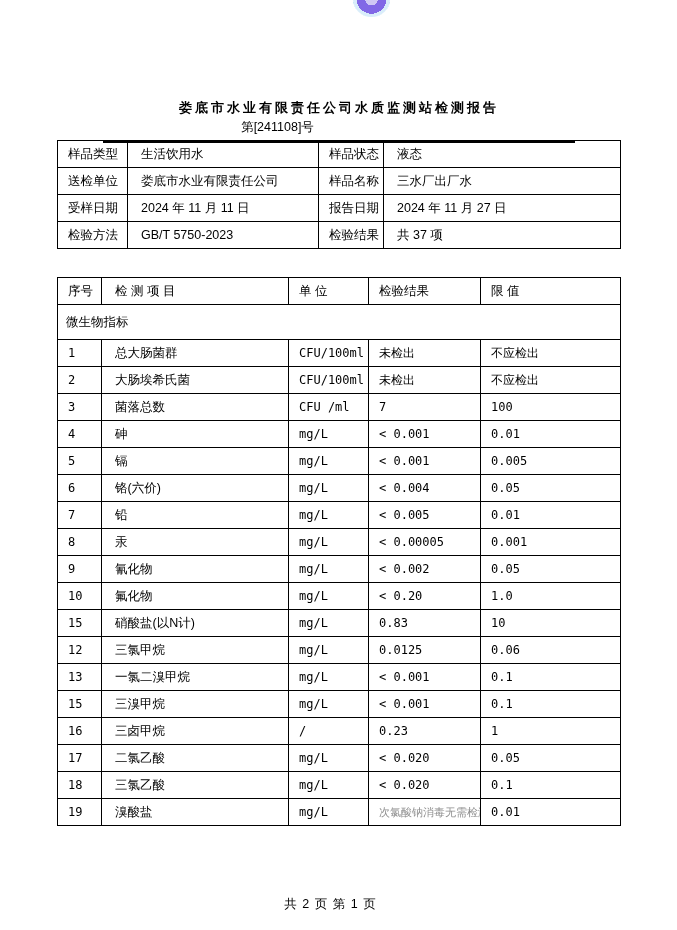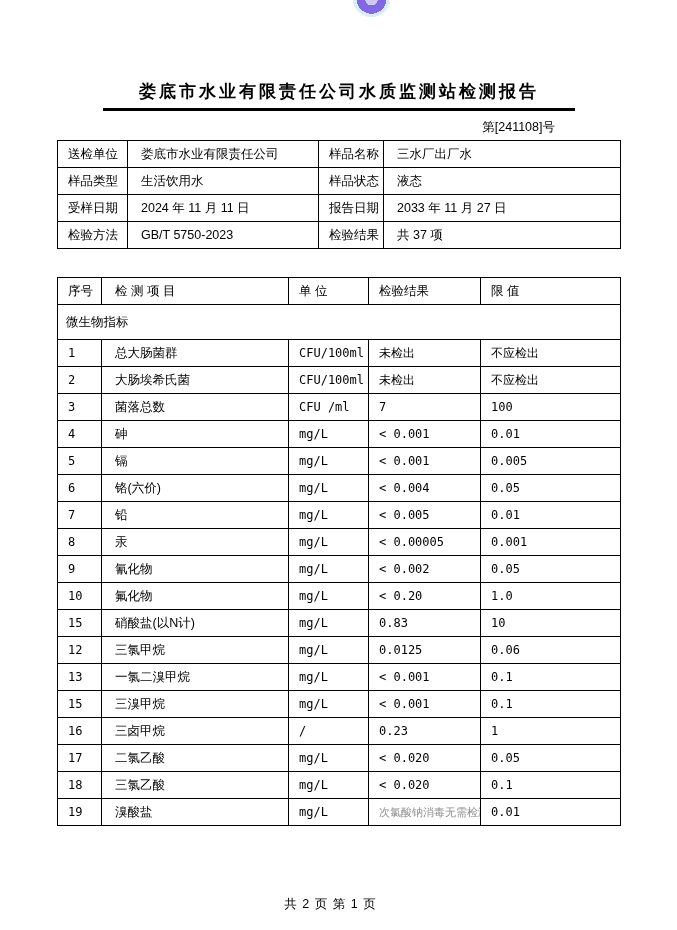--- a/index.html
+++ b/index.html
@@ -27,32 +27,32 @@
   }
 
   .title-wrap {
     position: absolute;
     top: 82px; left: 103px; width: 472px;
     text-align: center;
     border-bottom: 3px solid #000;
     padding-bottom: 6px;
   }
   .title {
-    margin: 0;
-    font-size: 17px;
+    margin: 16px;
+    font-size: 13px;
     line-height: 20px;
     font-weight: bold;
     letter-spacing: 3px;
     white-space: nowrap;
   }
 
   .report-no {
     position: absolute;
     top: 119px; left: 0; width: 555px;
-    text-align: right;
+    text-align: center;
     font-size: 12.5px;
   }
 
   table {
     border-collapse: collapse;
     table-layout: fixed;
     position: absolute;
     left: 57px;
     width: 563px;
     font-size: 12.5px;
@@ -106,39 +106,39 @@
 
 <table class="info-table">
   <colgroup>
       <col style="width:70px">
       <col style="width:191px">
       <col style="width:65px">
       <col style="width:237px">
     </colgroup>
   <tbody id="info-body">
   <tr>
+    <td class="lbl">样品类型</td>
+    <td class="val">生活饮用水</td>
+    <td class="lbl">样品状态</td>
+    <td class="val">液态</td>
+  </tr>
+
+  <tr>
     <td class="lbl">送检单位</td>
     <td class="val">娄底市水业有限责任公司</td>
     <td class="lbl">样品名称</td>
     <td class="val">三水厂出厂水</td>
   </tr>
 
-  <tr>
-    <td class="lbl">样品类型</td>
-    <td class="val">生活饮用水</td>
-    <td class="lbl">样品状态</td>
-    <td class="val">液态</td>
-  </tr>
-
 
   <tr>
     <td class="lbl">受样日期</td>
     <td class="val">2024 年 11 月 11 日</td>
     <td class="lbl">报告日期</td>
-    <td class="val">2033 年 11 月 27 日</td>
+    <td class="val">2024 年 11 月 27 日</td>
   </tr>
 
   <tr>
     <td class="lbl">检验方法</td>
     <td class="val">GB/T 5750-2023</td>
     <td class="lbl">检验结果</td>
     <td class="val">共  37  项</td>
   </tr>
 </tbody>
 </table>

